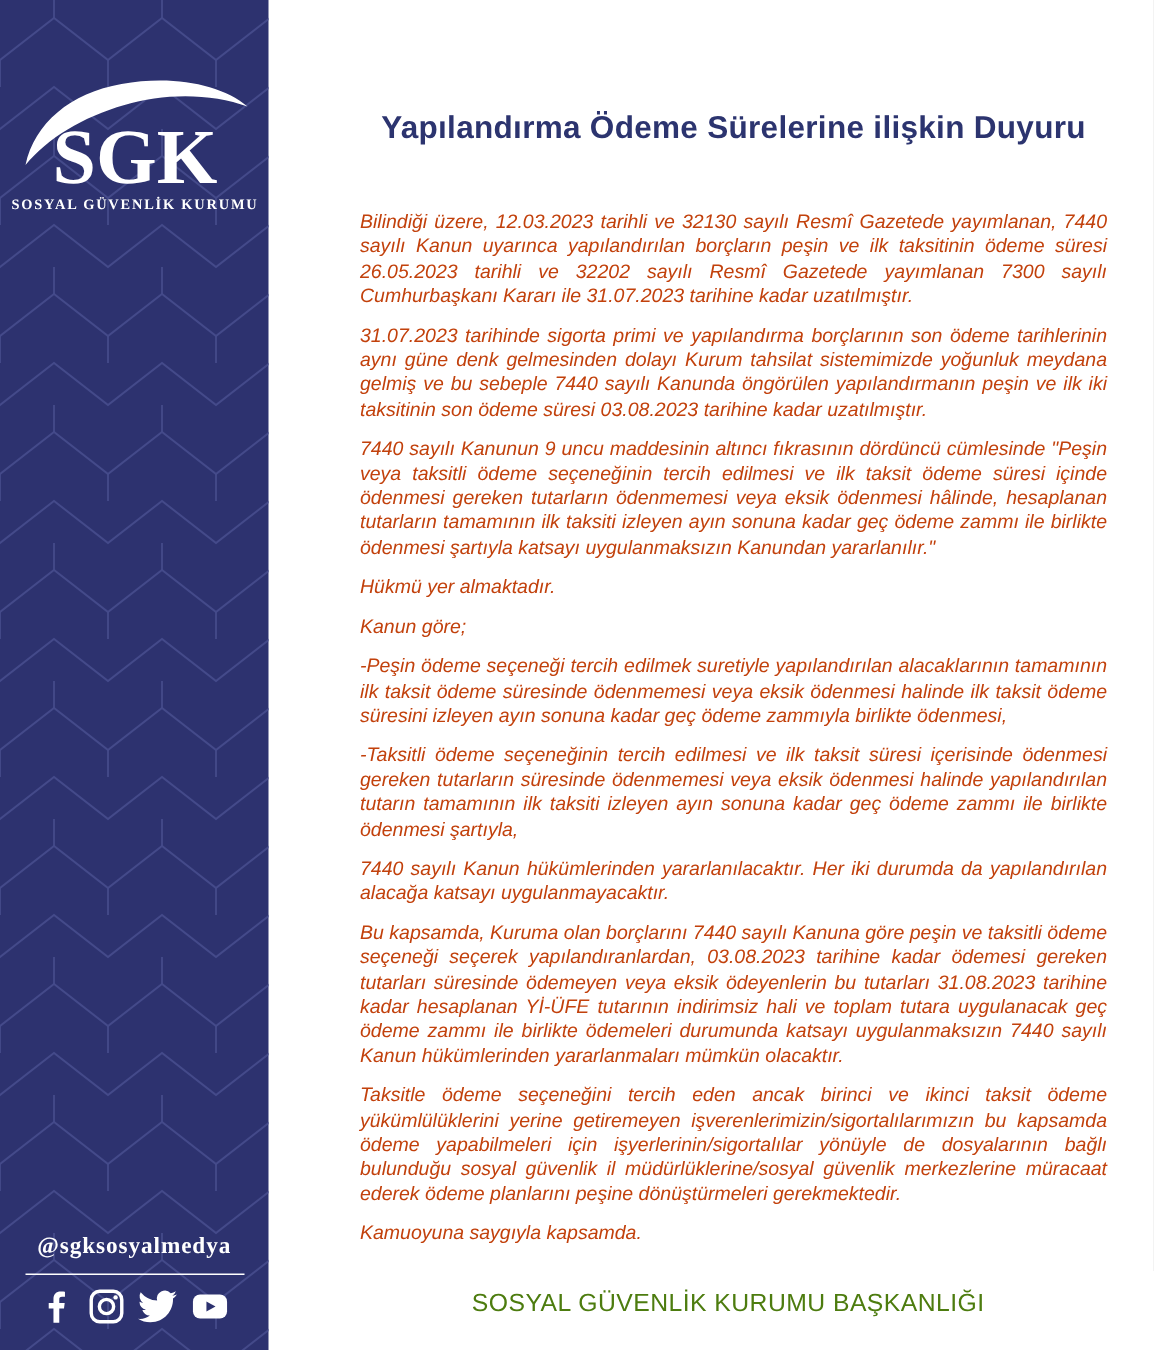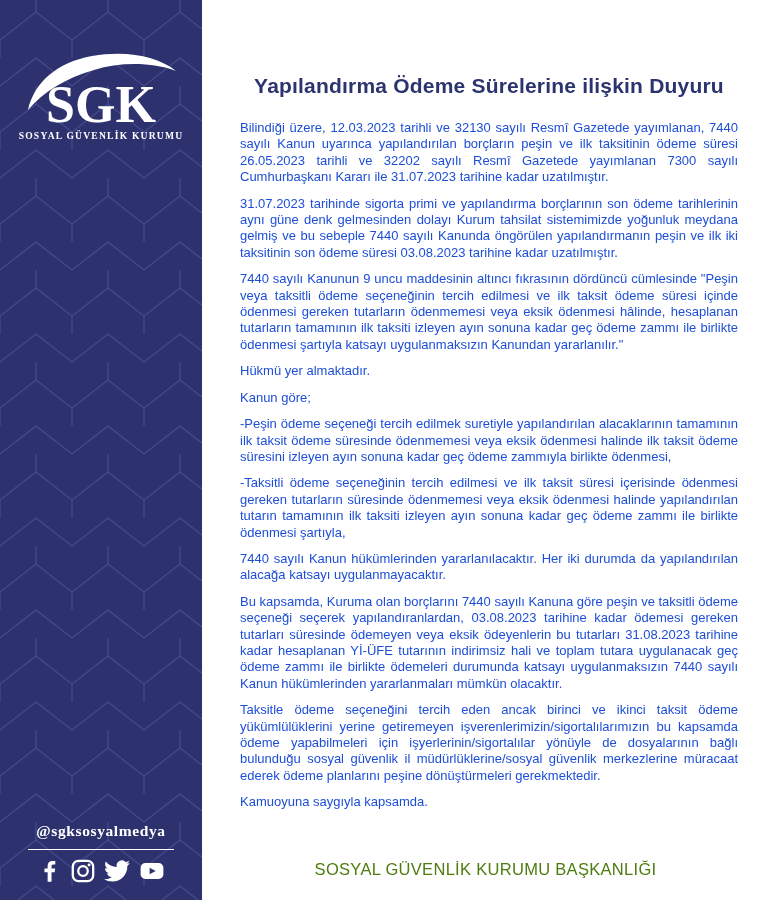--- a/index.html
+++ b/index.html
@@ -11,21 +11,21 @@
     margin: 0 auto;
     background: #ffffff;
     overflow: hidden;
     font-family: "Liberation Sans", sans-serif;
   }
 
   
   .sidebar {
     position: absolute;
     left: 0; top: 0; bottom: 0;
-    width: 202px;
+    width: 179px;
     background: #2d326f;
     overflow: hidden;
   }
   .sidebar .pattern {
     position: absolute;
     inset: 0;
   }
   .logo {
     position: relative;
     margin: 46px auto 0 auto;
@@ -64,28 +64,29 @@
     position: absolute;
     left: 202px; top: 0; right: 0; bottom: 0;
     padding: 74px 31px 0 38px;
   }
   .doc-title {
     text-align: center;
     color: #2c346f;
     font-size: 21px;
     font-weight: bold;
     letter-spacing: 0.2px;
-    margin-bottom: 22px;
+    margin-bottom: 42px;
   }
   .paragraphs p {
-    color: #1d4ed8;
+    color: #c2410c;
     font-size: 13px;
     line-height: 16.4px;
     text-align: justify;
     margin-bottom: 10px;
+    font-style: italic;
   }
   .doc-footer {
     position: absolute;
     left: 202px; right: 0;
     bottom: 21px;
     text-align: center;
     color: #4d7c0f;
     font-size: 16.5px;
     letter-spacing: 0.3px;
   }

